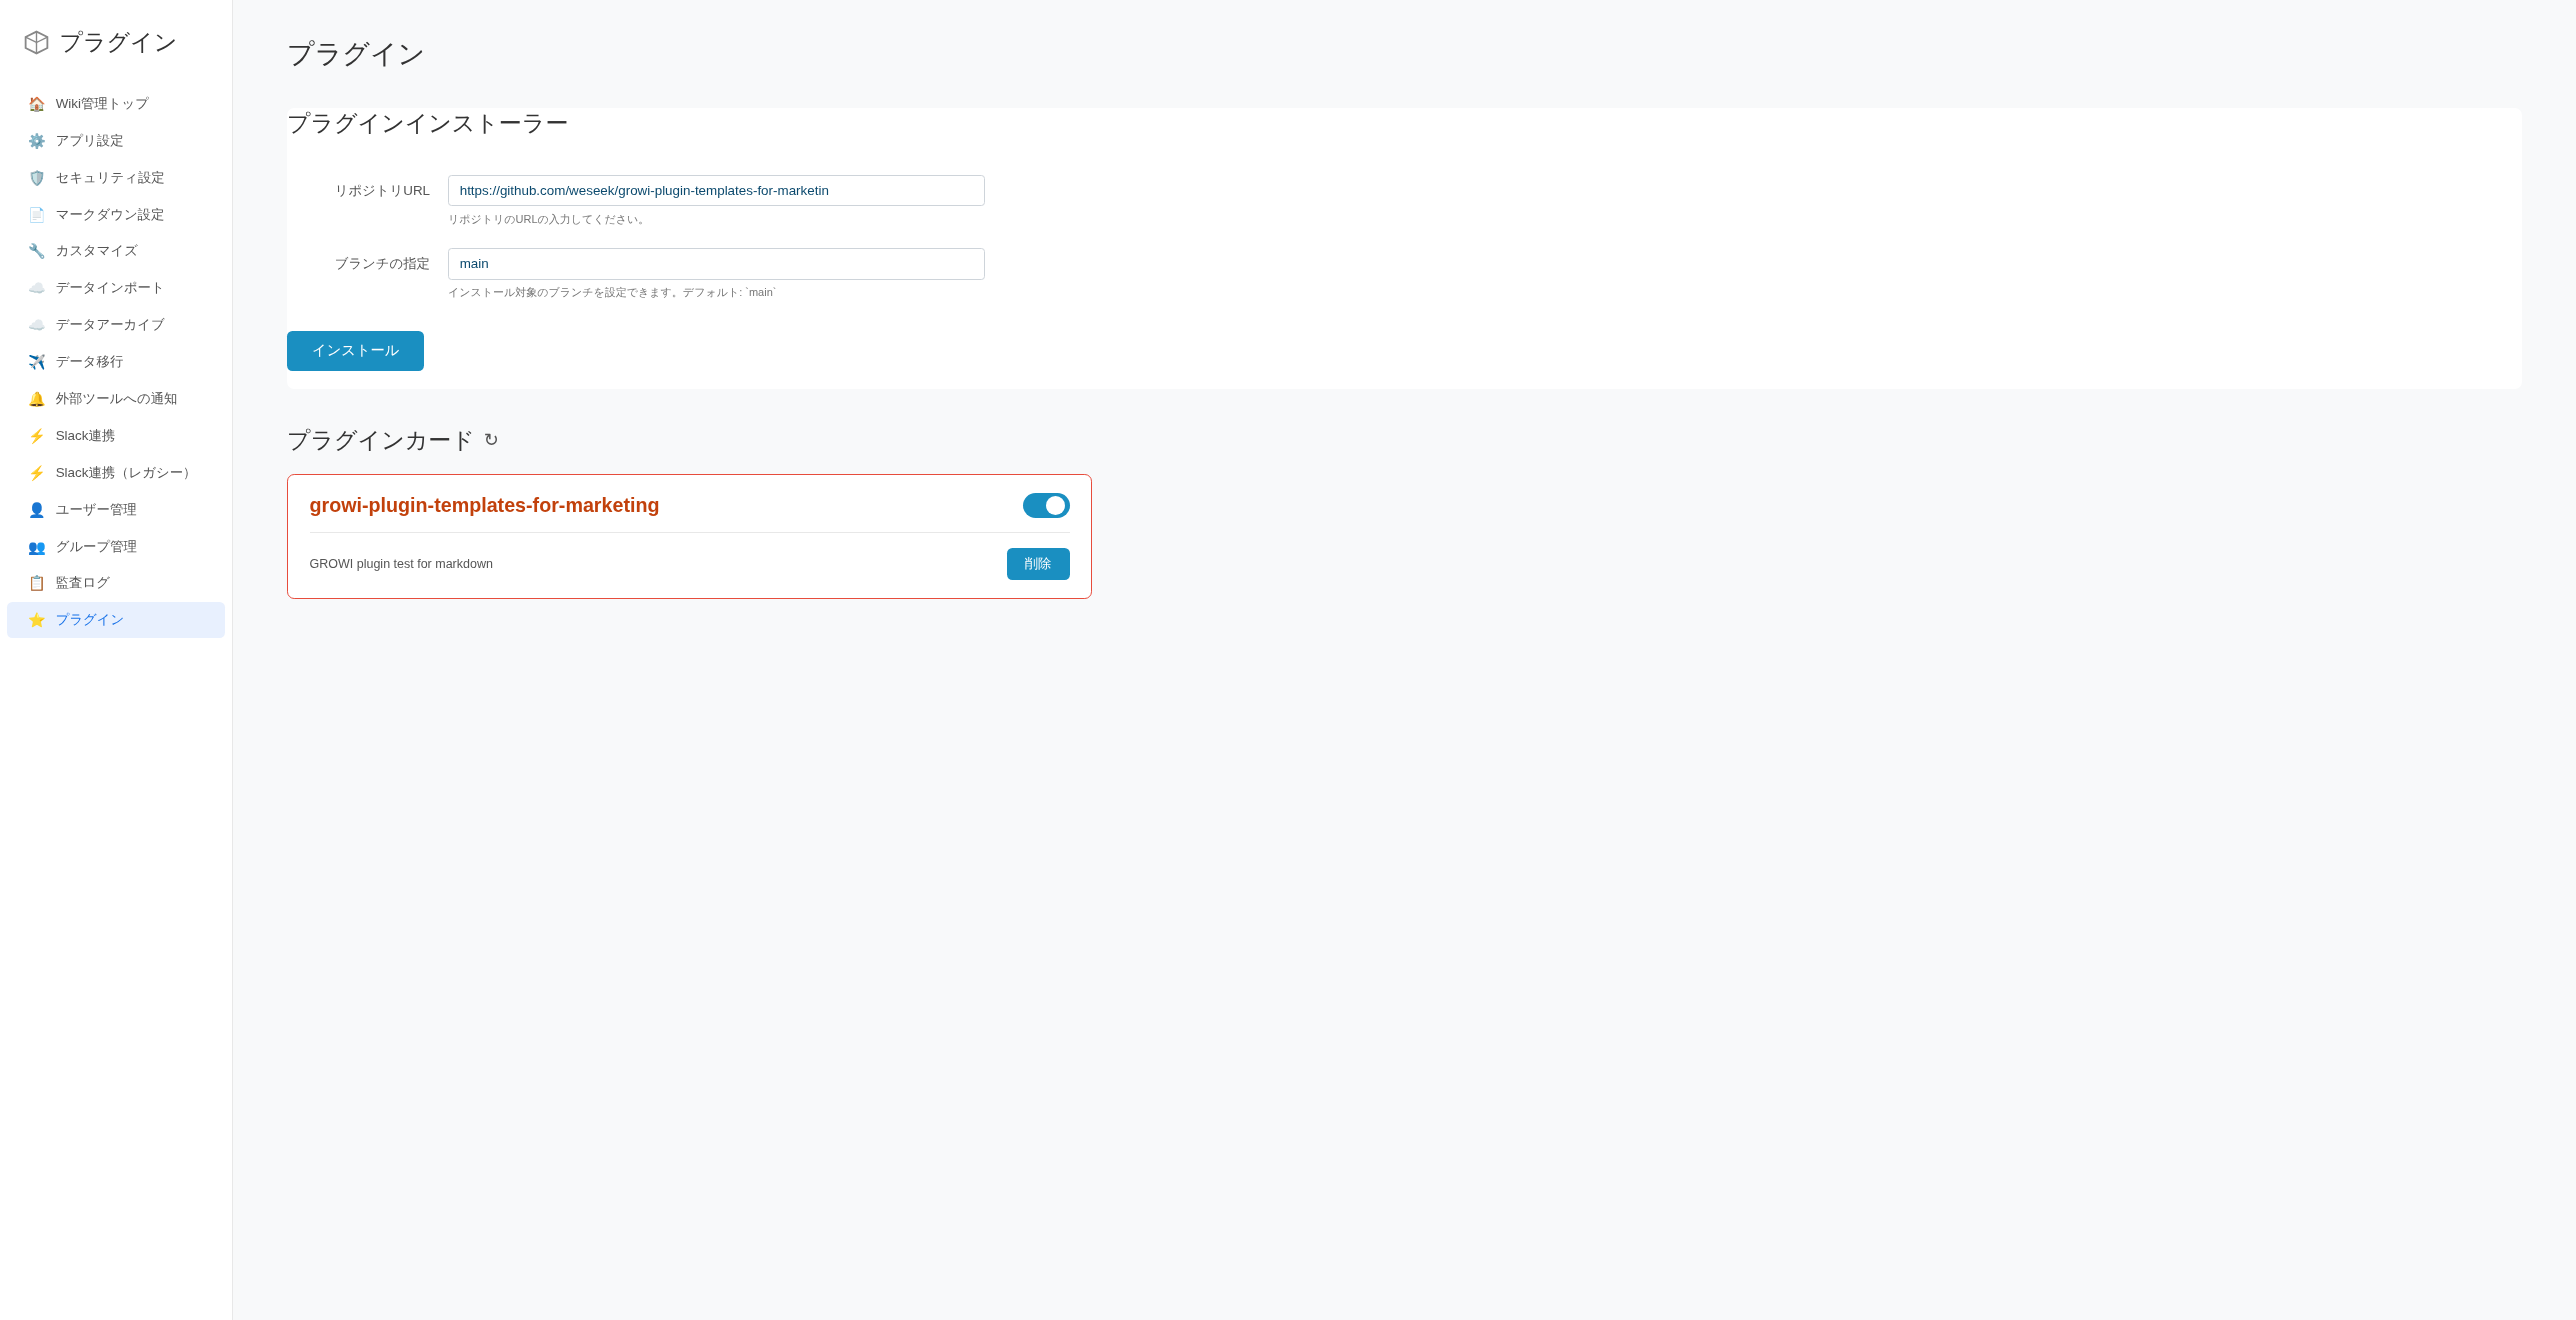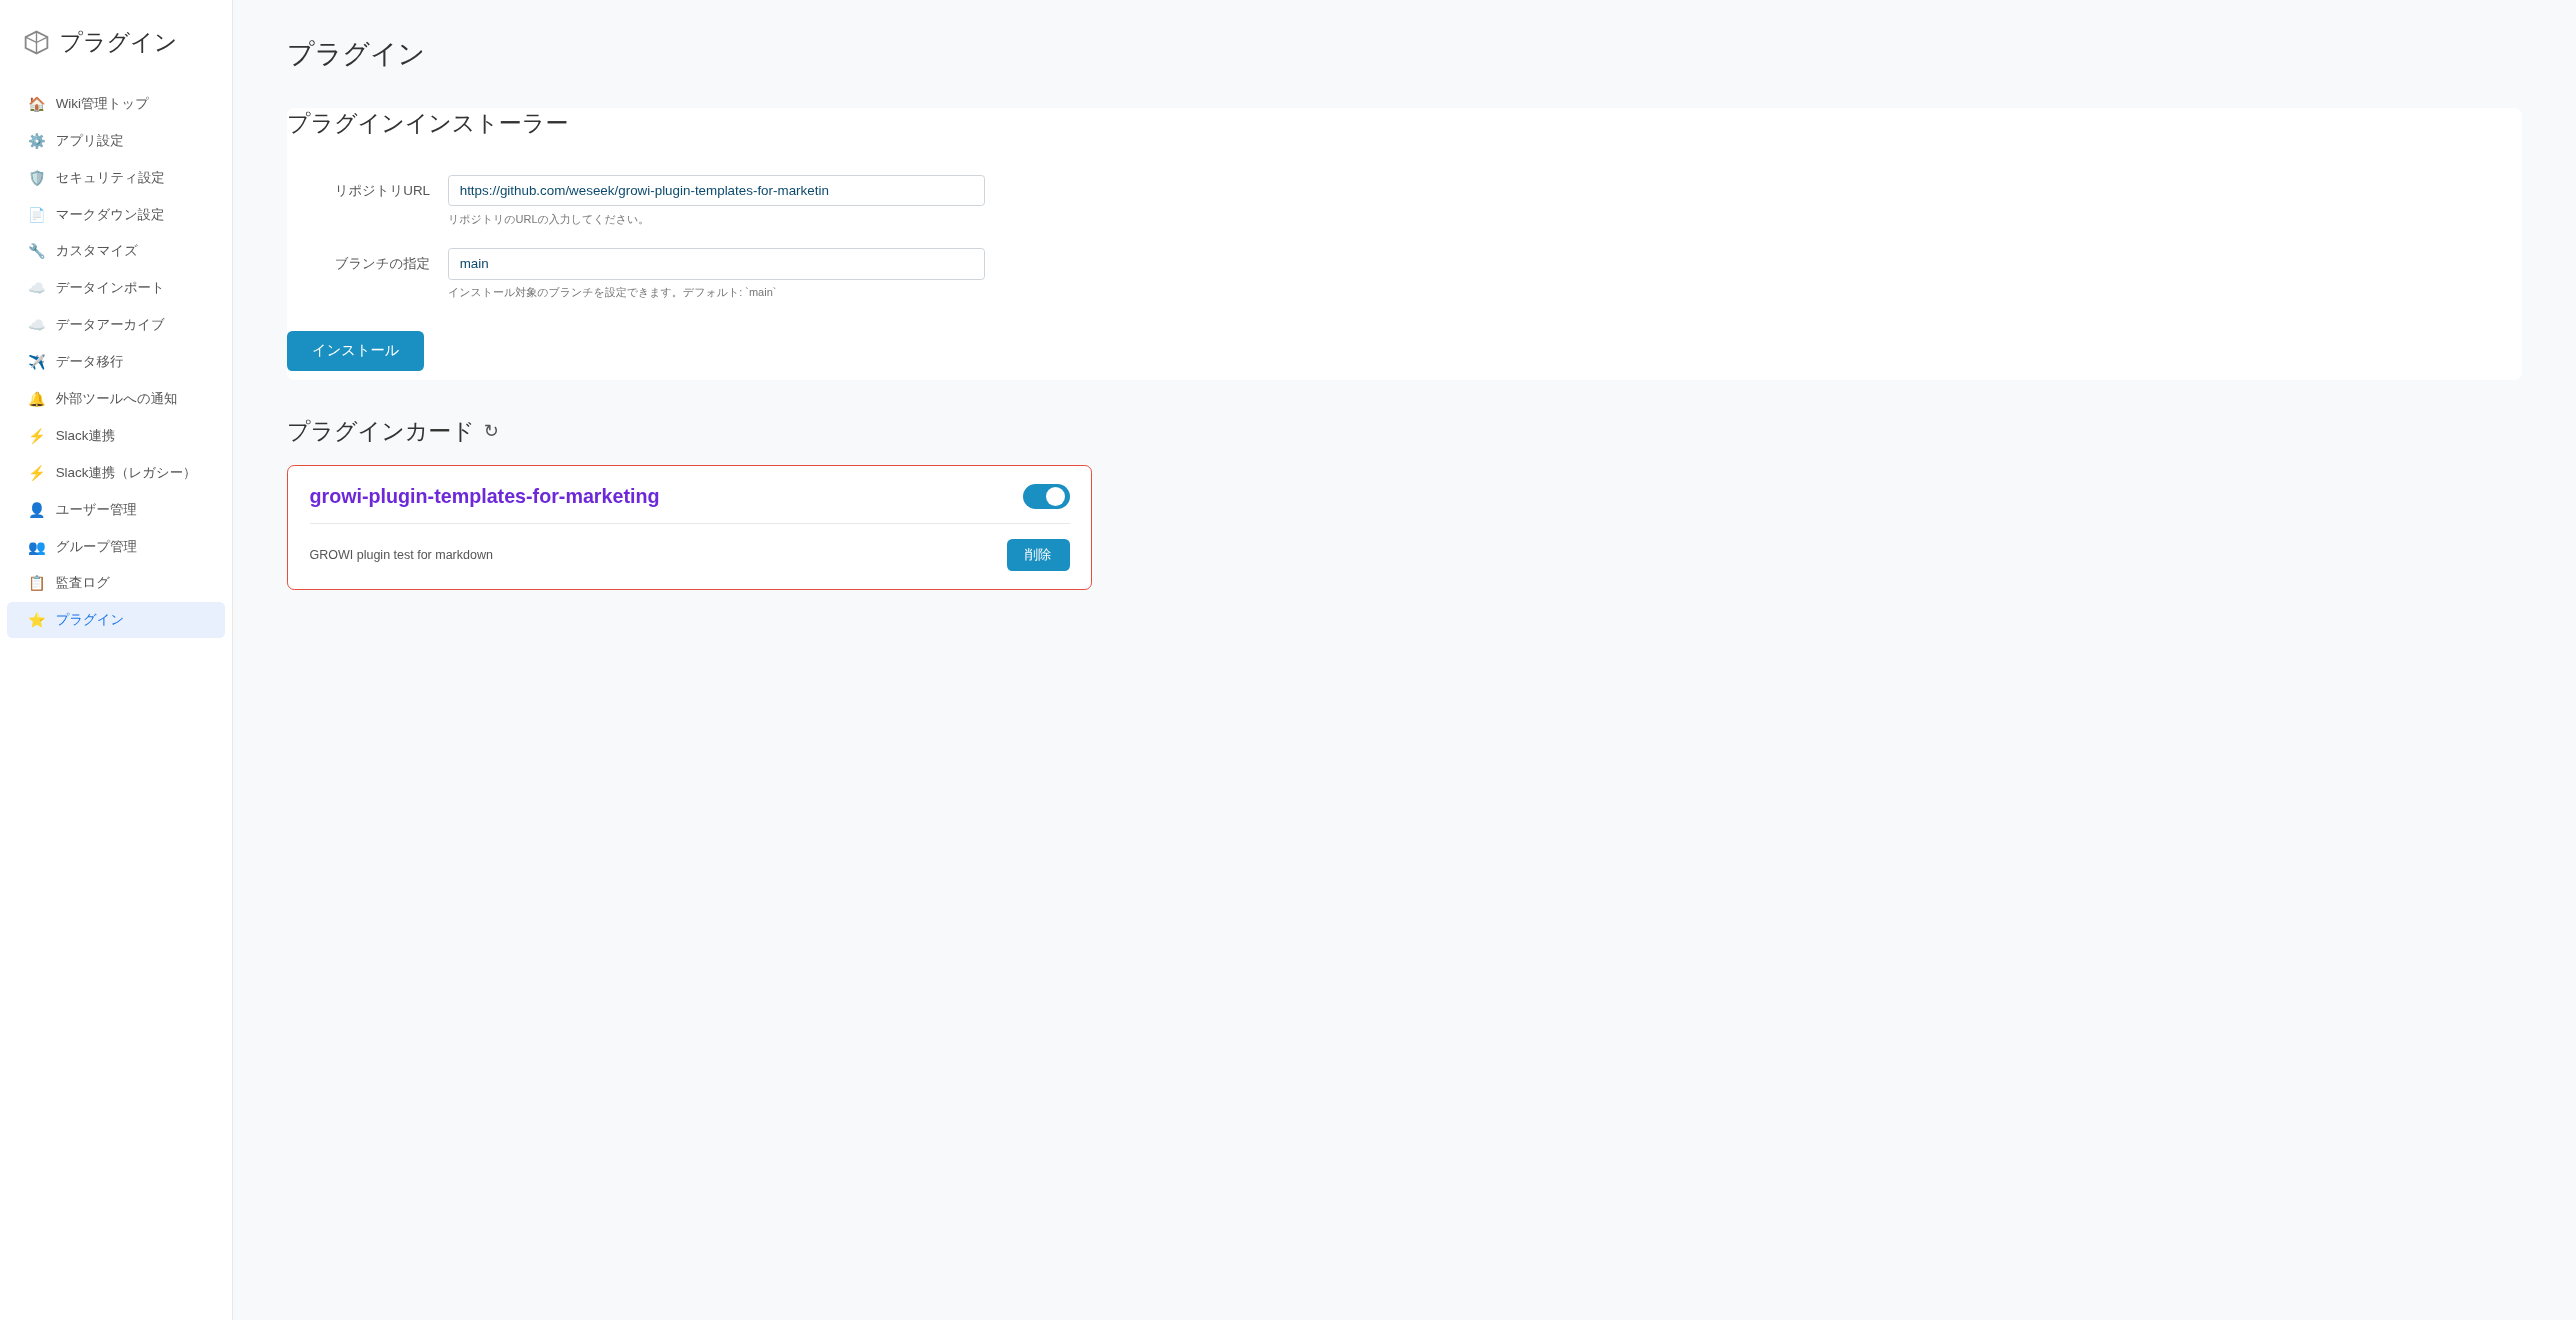--- a/index.html
+++ b/index.html
@@ -138,20 +138,21 @@
 
     .install-button {
       background: #1a8fc1;
       color: #fff;
       border: none;
       border-radius: 5.4px;
       padding: 10.7px 25px;
       font-size: 14.3px;
       cursor: pointer;
       margin-top: 9px;
+      margin-bottom: 9px;
     }
 
     
     .plugin-card-header {
       display: flex;
       align-items: center;
       gap: 9px;
       font-size: 23px;
       font-weight: 400;
       color: #333;
@@ -177,21 +178,21 @@
       align-items: center;
       justify-content: space-between;
       padding-bottom: 14.3px;
       border-bottom: 0.9px solid #e8e8e8;
       margin-bottom: 14.3px;
     }
 
     .plugin-name {
       font-size: 19.7px;
       font-weight: 600;
-      color: #6d28d9;
+      color: #c2410c;
     }
 
     
     .toggle-wrapper {
       display: flex;
       align-items: center;
     }
 
     .toggle {
       position: relative;

